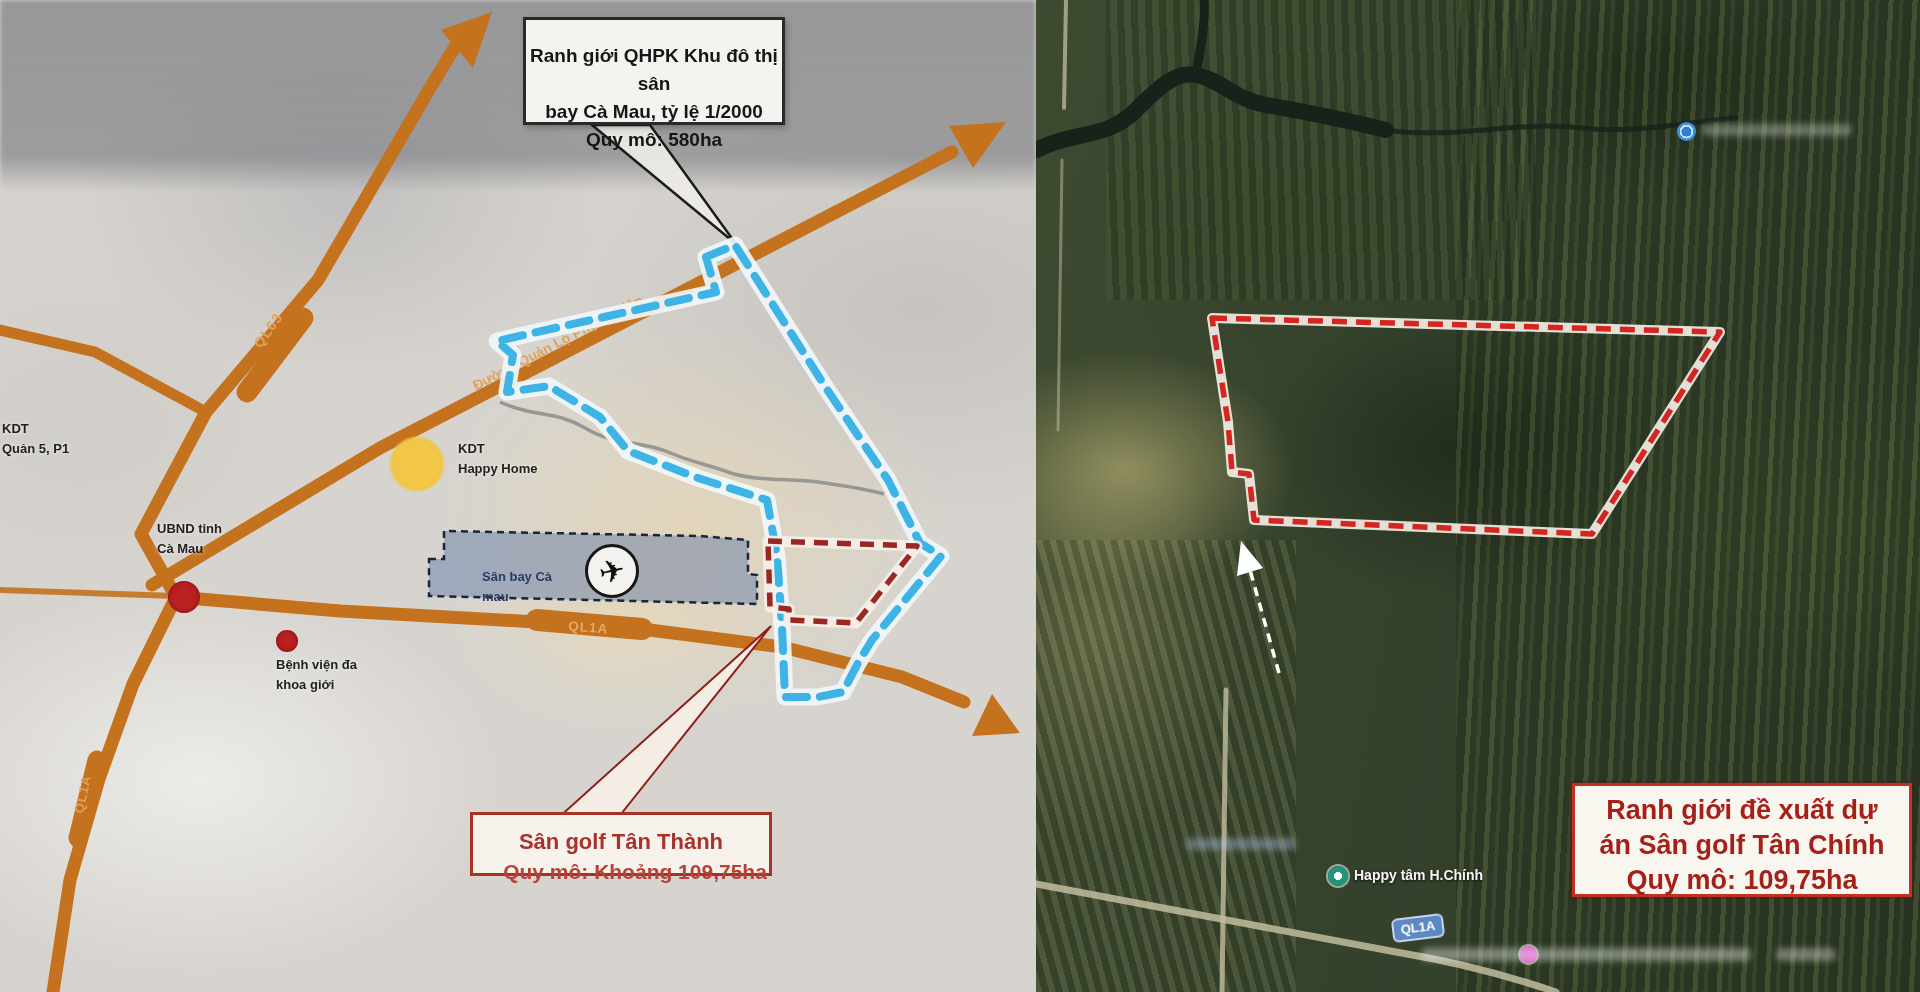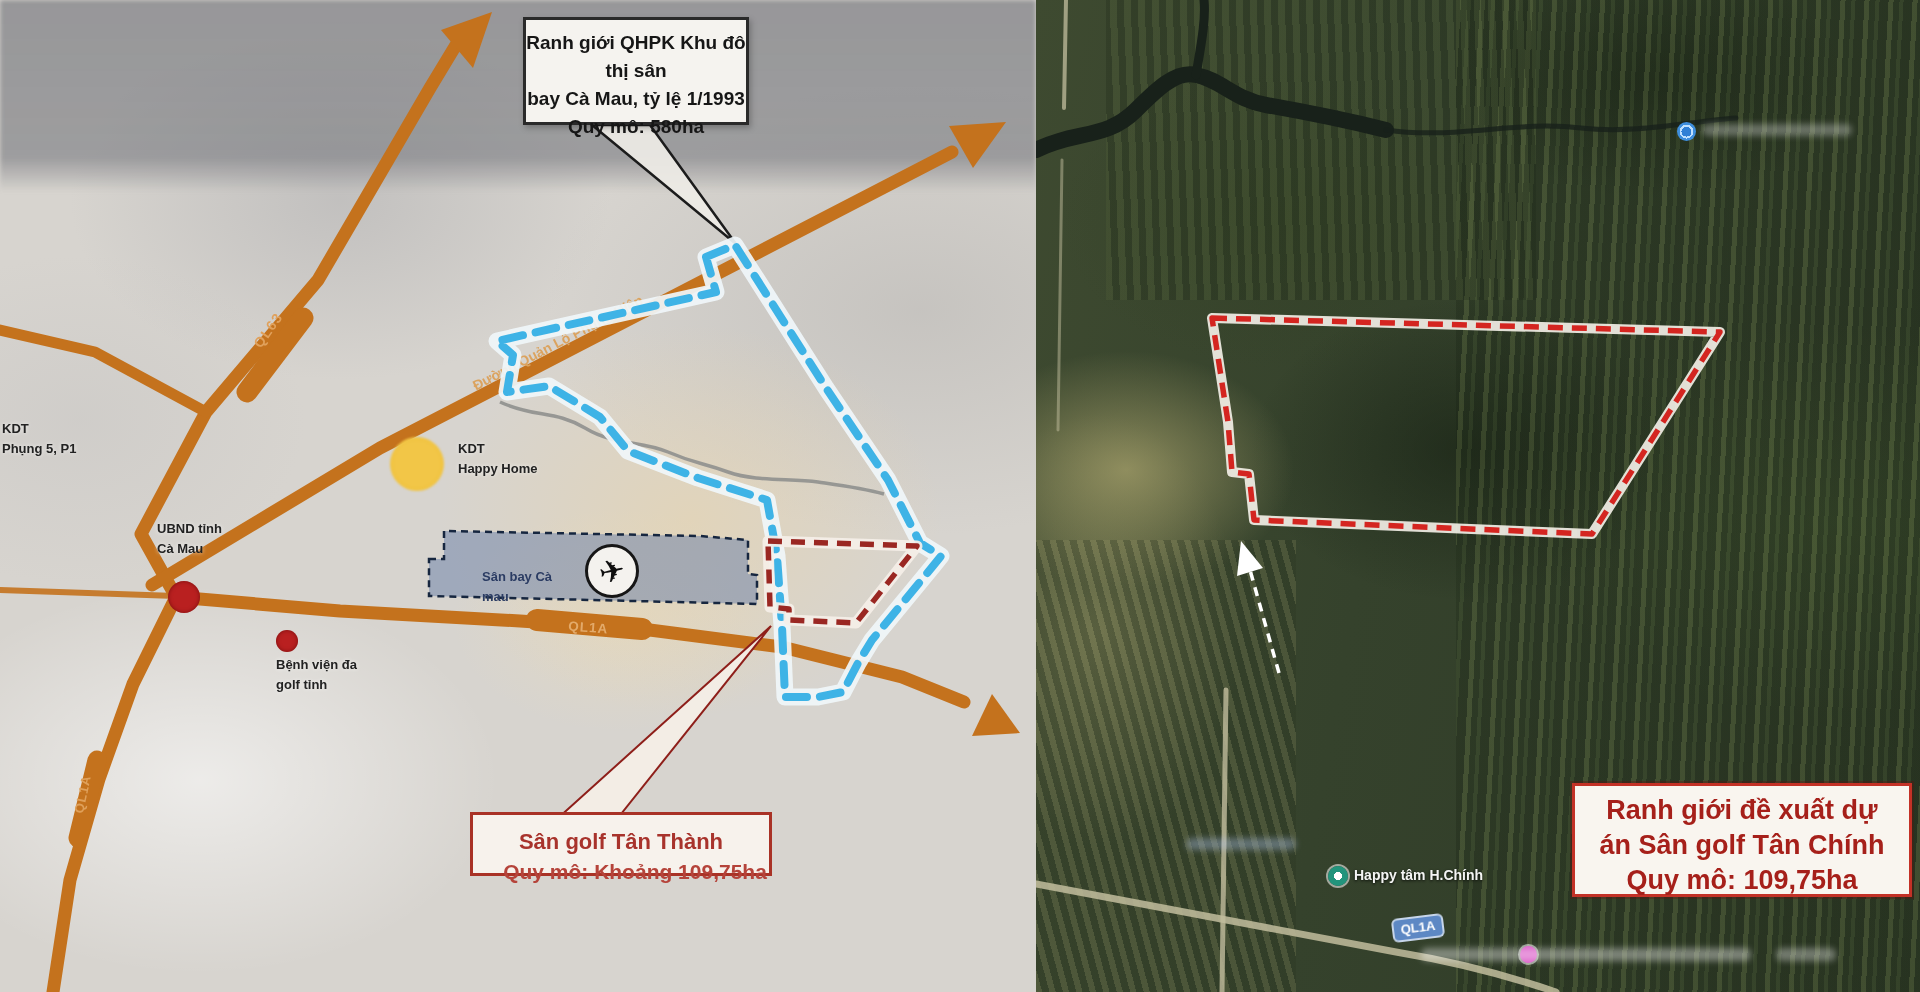--- a/index.html
+++ b/index.html
@@ -16,22 +16,22 @@
       radial-gradient(ellipse 500px 300px at 920px 310px, rgba(184,182,179,.55), transparent 75%),
       radial-gradient(ellipse 360px 240px at 340px 200px, rgba(168,168,171,.45), transparent 75%),
       radial-gradient(ellipse 300px 220px at 80px 420px, rgba(200,198,196,.5), transparent 75%);}
   .band-top{position:absolute;left:0;top:0;width:100%;height:192px;
       background:linear-gradient(rgba(112,114,120,.62) 0%, rgba(116,118,124,.58) 82%, rgba(116,118,124,0) 100%);
       filter:blur(2px);}
   .svg-abs{position:absolute;left:0;top:0;}
 
   
   .callout{position:absolute;text-align:center;box-sizing:border-box;}
-  .callout-qhpk{left:523px;top:17px;width:226px;height:108px;background:#f5f3ef;
-      border:3px solid #2a2a2a;padding-top:9px;box-shadow:2px 3px 6px rgba(0,0,0,.25);}
+  .callout-qhpk{left:523px;top:17px;width:262px;height:108px;background:#f5f3ef;
+      border:3px solid #2a2a2a;padding-top:22px;box-shadow:2px 3px 6px rgba(0,0,0,.25);}
   .callout-qhpk div{font-size:19px;font-weight:bold;color:#161616;line-height:28px;}
   .callout-golf{left:470px;top:812px;width:302px;height:64px;background:#f7f2ec;
       border:3px solid #a93226;padding-top:11px;}
   .callout-golf .l1{font-size:22px;font-weight:bold;color:#a8332c;line-height:31px;}
   .callout-golf .l2{font-size:21px;font-weight:bold;color:#b5433a;line-height:30px;padding-left:28px;}
   .callout-proposal{left:536px;top:783px;width:340px;height:114px;background:#f9f5ef;
       border:3px solid #c33126;padding-top:7px;box-shadow:0 0 0 2px rgba(90,20,15,.35);}
   .callout-proposal div{font-size:27px;font-weight:bold;color:#a6201a;line-height:35px;}
 
   
@@ -124,52 +124,52 @@
       </g>
 
       <g fill="none" stroke-linejoin="round">
         <path d="M 768 541 L 917 546 L 856 623 L 789 620 L 789 609 L 770 607 Z" stroke="#f5efe8" stroke-width="11" opacity=".92"></path>
         <path d="M 768 541 L 917 546 L 856 623 L 789 620 L 789 609 L 770 607 Z" stroke="#9a2722" stroke-width="5.5" stroke-dasharray="14 9"></path>
       </g>
     </svg>
 
     <div class="lbl" style="left:2px;top:419px;">
       <div>KDT</div>
-      <div>Phụng 5, P1</div>
+      <div>Quản 5, P1</div>
     </div>
 
     <div class="lbl" style="left:157px;top:519px;">
       <div>UBND tỉnh</div>
       <div>Cà Mau</div>
     </div>
     <div class="dot" style="left:168px;top:581px;width:32px;height:32px;"></div>
 
     <div class="yellow-circle"></div>
     <div class="lbl" style="left:458px;top:439px;">
       <div>KDT</div>
       <div>Happy Home</div>
     </div>
 
     <div class="dot" style="left:276px;top:630px;width:22px;height:22px;"></div>
     <div class="lbl" style="left:276px;top:655px;">
       <div>Bệnh viện đa</div>
-      <div>golf tỉnh</div>
+      <div>khoa giới</div>
     </div>
 
     <div class="lbl lbl-navy" style="left:482px;top:567px;">
       <div>Sân bay Cà</div>
       <div>mau</div>
     </div>
     <div class="plane-circle">
       <span class="plane-glyph">✈</span>
     </div>
 
     <div class="callout callout-qhpk">
       <div>Ranh giới QHPK Khu đô thị sân</div>
-      <div>bay Cà Mau, tỷ lệ 1/1993</div>
+      <div>bay Cà Mau, tỷ lệ 1/2000</div>
       <div>Quy mô: 580ha</div>
     </div>
     <div class="callout callout-golf">
       <div class="l1">Sân golf Tân Thành</div>
       <div class="l2">Quy mô: Khoảng 109,75ha</div>
     </div>
   </div>
 
   <div class="map right-map">
     <div class="strips strips-right"></div>

